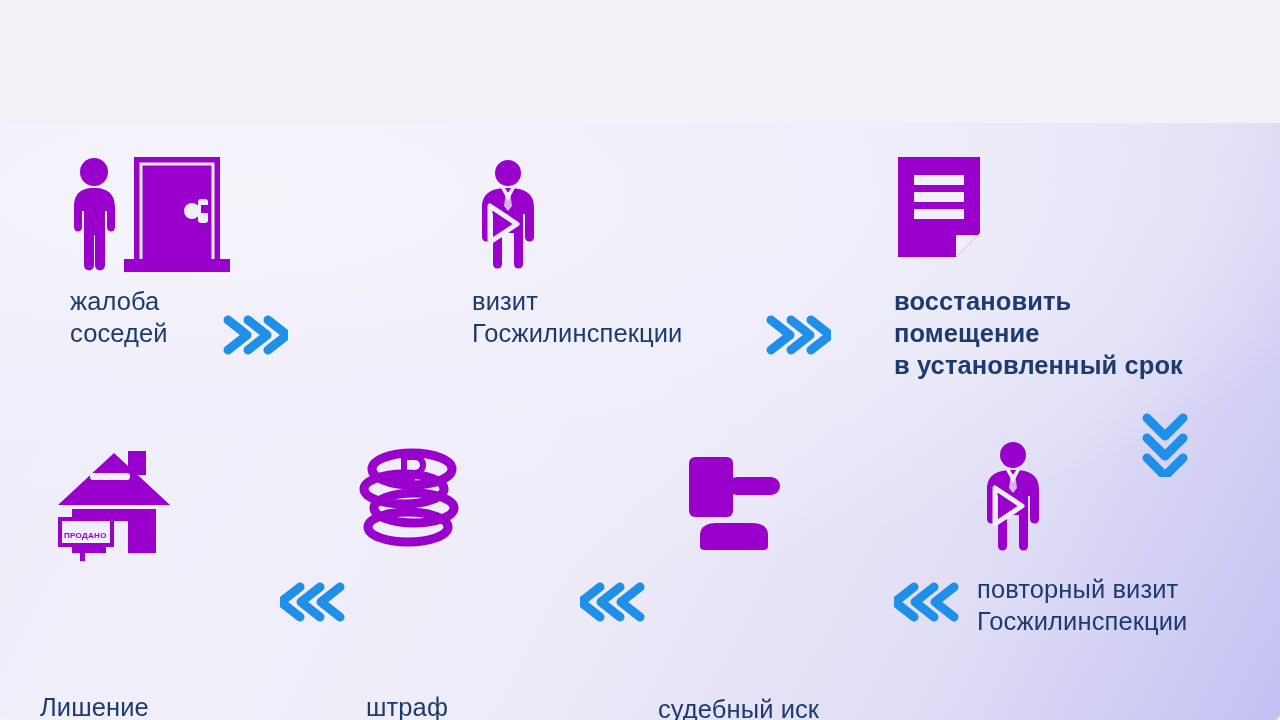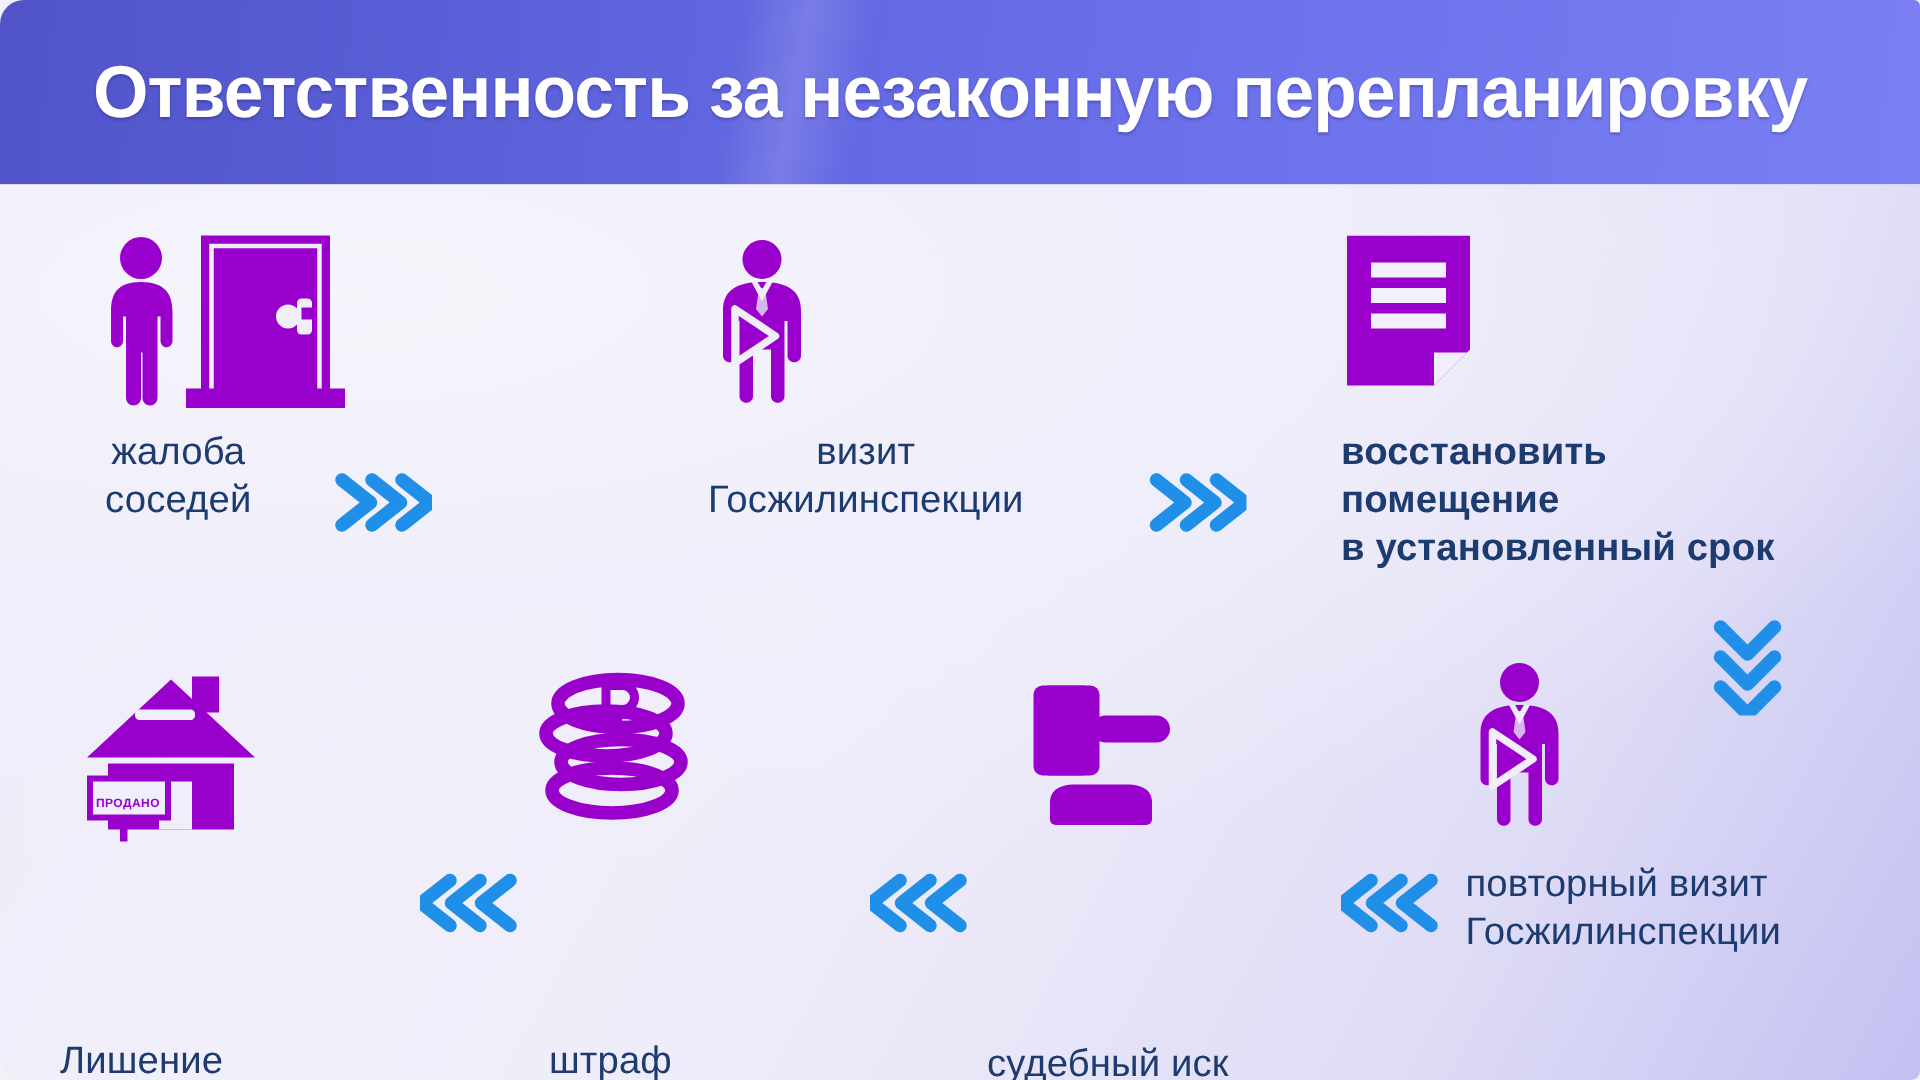--- a/index.html
+++ b/index.html
@@ -102,23 +102,20 @@
     font-weight: bold;
     color: #9900cc;
     white-space: nowrap;
   }
 </style>
 </head>
 <body>
 
 <div id="slide">
 
-  <div id="header">
-    <div id="header-title">Ответственность за незаконную перепланировку</div>
-  </div>
 
   <div id="stage">
 
     <div class="item" style="left:60px; top:32px; width:280px;">
 
       <div class="icon-wrap" style="left:8px; top:0;">
         <svg width="165" height="118" viewBox="0 0 165 118">
 
           <circle cx="26" cy="17" r="14" fill="#9900cc"></circle>
           <path d="M26 33 C10 33 6 41 6 53 L6 72 C6 78 14 78 14 72 L14 56 L16 56 L16 110
@@ -130,21 +127,21 @@
           <rect x="73" y="9" width="72" height="101" fill="none" stroke="#f0eef9" stroke-width="3"></rect>
 
           <rect x="56" y="104" width="106" height="13" fill="#9900cc"></rect>
 
           <path d="M124 48 a8 8 0 1 0 0 16 a8 8 0 1 0 0 -16 Z" fill="#f0eef9"></path>
           <rect x="130" y="44" width="10" height="24" rx="3" fill="#f0eef9"></rect>
           <rect x="133" y="50" width="7" height="8" fill="#9900cc"></rect>
         </svg>
       </div>
 
-      <div class="label" style="position:absolute; left:10px; top:130px;text-align:center;">жалоба
+      <div class="label" style="position:absolute; left:10px; top:130px;">жалоба
 соседей</div>
     </div>
 
     <div class="chev" style="left:222px; top:188px;">
       <svg width="66" height="48" viewBox="0 0 66 48">
         <g fill="none" stroke="#1f8fe8" stroke-width="9" stroke-linecap="round" stroke-linejoin="round">
           <polyline points="6,9 25,24 6,39"></polyline>
           <polyline points="26,9 45,24 26,39"></polyline>
           <polyline points="46,9 65,24 46,39"></polyline>
         </g>
@@ -162,21 +159,21 @@
                    C23 111 32 111 32 105 L32 74 L44 74 L44 105 C44 111 53 111 53 105
                    L53 55 L55 55 L55 78 C55 84 64 84 64 78 L64 48 C64 34 54 29 38 29 Z" fill="#9900cc"></path>
 
           <path d="M31 29 L38 42 L45 29 L41 29 L38 34 L35 29 Z" fill="#f0eef9"></path>
           <path d="M36 33 L40 33 L42 47 L38 52 L34 47 Z" fill="#f0eef9" opacity="0.75"></path>
 
           <path d="M20 47 L20 83 L47 65 Z" fill="none" stroke="#f0eef9" stroke-width="5" stroke-linejoin="round"></path>
         </svg>
       </div>
 
-      <div class="label" style="position:absolute; left:2px; top:130px;text-align:center;">визит
+      <div class="label" style="position:absolute; left:2px; top:130px;">визит
 Госжилинспекции</div>
     </div>
 
     <div class="chev" style="left:765px; top:188px;">
       <svg width="66" height="48" viewBox="0 0 66 48">
         <g fill="none" stroke="#1f8fe8" stroke-width="9" stroke-linecap="round" stroke-linejoin="round">
           <polyline points="6,9 25,24 6,39"></polyline>
           <polyline points="26,9 45,24 26,39"></polyline>
           <polyline points="46,9 65,24 46,39"></polyline>
         </g>

